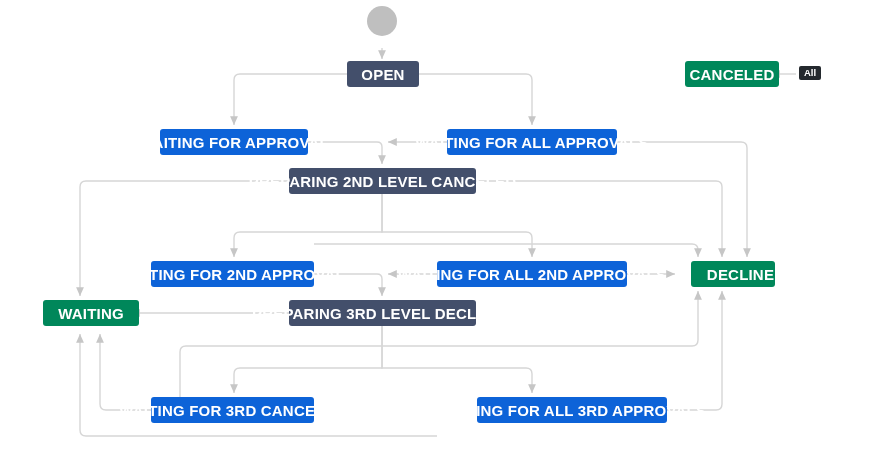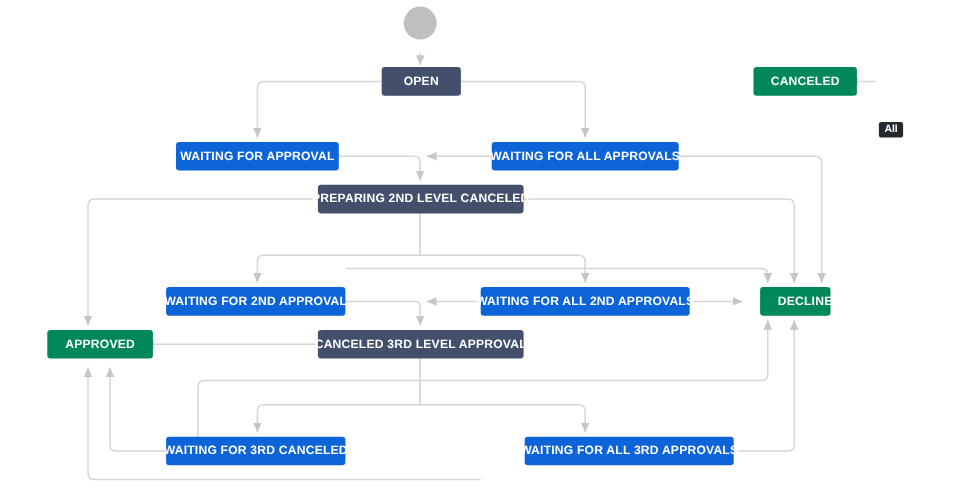--- a/index.html
+++ b/index.html
@@ -22,21 +22,21 @@
     height: 451px;
   }
   .node {
     position: absolute;
     box-sizing: border-box;
     display: flex;
     align-items: center;
     justify-content: center;
     border-radius: 3px;
     color: #ffffff;
-    font-size: 11px;
+    font-size: 15px;
     font-weight: bold;
     letter-spacing: 0.2px;
     white-space: nowrap;
     text-align: center;
     height: 26px;
     z-index: 3;
   }
   .node.blue   { background: #0b5ed7; background-color: #0d63d8; }
   .node.navy   { background: #434f6b; }
   .node.green  { background: #00875a; margin-left: 12px; }
@@ -51,21 +51,20 @@
   .edge-label {
     position: absolute;
     background: #24292e;
     color: #ffffff;
     font-size: 9.5px;
     font-weight: bold;
     padding: 2px 5px;
     border-radius: 2px;
     line-height: 1.1;
     z-index: 4;
-    margin-top: 45px;
   }
 </style>
 </head>
 <body>
 
 <div id="canvas">
 
   <svg id="edges" viewBox="0 0 875 451" xmlns="http://www.w3.org/2000/svg">
     <defs>
       <marker id="arrow" viewBox="0 0 10 10" refX="9" refY="5" markerWidth="7" markerHeight="7" orient="auto-start-reverse">
@@ -101,23 +100,23 @@
   <div class="start-node" style="left:367px; top:6px;"></div>
 
   <div id="node-layer">
       <div class="node navy" style="left: 347px; top: 61px; width: 72px;">OPEN</div>
       <div class="node green" style="left: 673px; top: 61px; width: 94px;">CANCELED</div>
       <div class="node blue" style="left: 160px; top: 129px; width: 148px;">WAITING FOR APPROVAL</div>
       <div class="node blue" style="left: 447px; top: 129px; width: 170px; text-align: center;">WAITING FOR ALL APPROVALS</div>
       <div class="node navy" style="left: 289px; top: 168px; width: 187px;">PREPARING 2ND LEVEL CANCELED</div>
       <div class="node blue" style="left: 151px; top: 261px; width: 163px;">WAITING FOR 2ND APPROVAL</div>
       <div class="node blue" style="left: 437px; top: 261px; width: 190px;">WAITING FOR ALL 2ND APPROVALS</div>
-      <div class="node green" style="left: 679px; top: 261px; width: 64px; padding-left: 26px;">DECLINED</div>
-      <div class="node green" style="left: 31px; top: 300px; width: 96px;">APPROVED</div>
-      <div class="node navy" style="left: 289px; top: 300px; width: 187px;">CANCELED 3RD LEVEL APPROVAL</div>
+      <div class="node green" style="left: 679px; top: 261px; width: 84px; padding-left: 26px;">DECLINED</div>
+      <div class="node green" style="left: 31px; top: 300px; width: 96px;">WAITING</div>
+      <div class="node navy" style="left: 289px; top: 300px; width: 187px;">PREPARING 3RD LEVEL DECLINED</div>
       <div class="node blue" style="left: 151px; top: 397px; width: 163px;">WAITING FOR 3RD CANCELED</div>
       <div class="node blue" style="left: 437px; top: 397px; width: 190px; margin-left: 40px;">WAITING FOR ALL 3RD APPROVALS</div>
     </div>
 
   <div id="label-layer">
       <div class="edge-label" style="left: 799px; top: 66px;">All</div>
     </div>
 
 </div>
 

